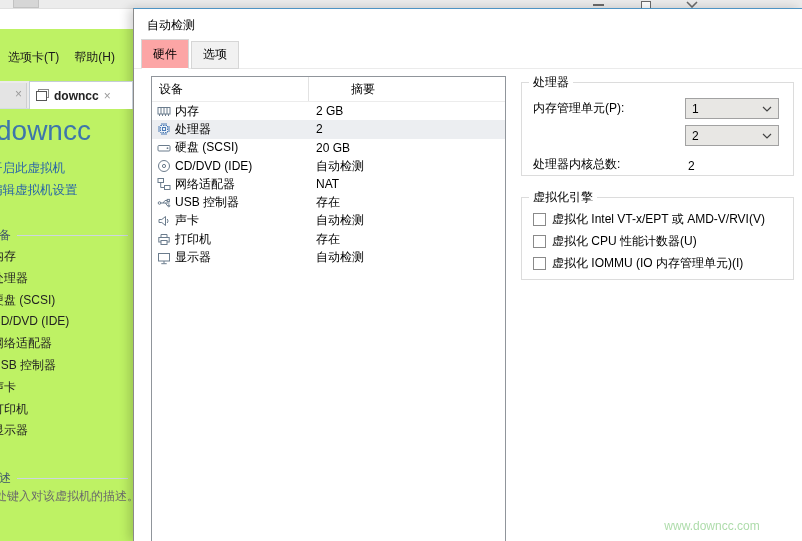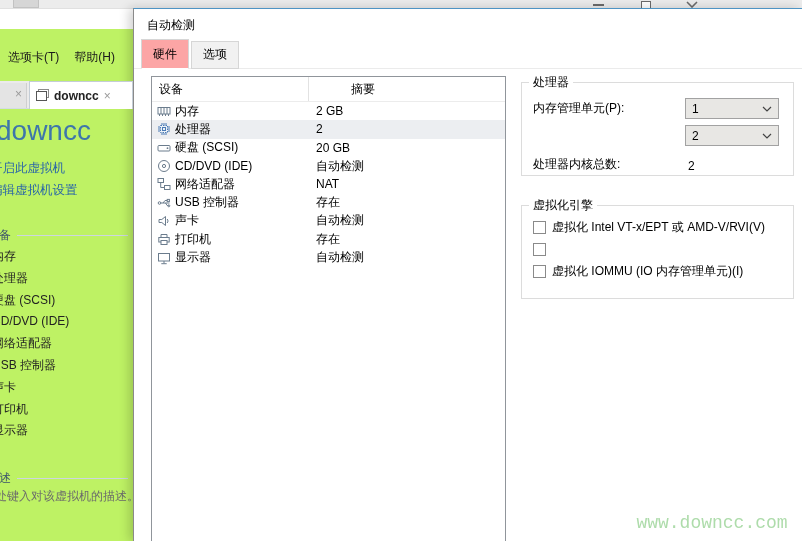--- a/index.html
+++ b/index.html
@@ -72,38 +72,38 @@
   .lb-h2 { padding-left:6px;margin-left:36px; }
   .lb-row { display:flex; height:18.3px; align-items:center; cursor:default; }
   .lb-row.selected { background:var(--selection-bg); }
   .lb-dev { width:158px; display:flex; align-items:center; padding-left:5px; gap:4px; white-space:nowrap; }
   .lb-sum { padding-left:6px; white-space:nowrap; }
   .dev-icon { width:14px; height:14px; flex:0 0 14px; }
 
   
   .groupbox { position:absolute; left:387px; width:273px; border:1px solid #dcdcdc; background:#fff; }
   .gb-proc { top:73px; height:94px; }
-  .gb-virt { top:196px; height:94px; }
+  .gb-virt { top:188px; height:83px; }
   .gb-legend { position:absolute; top:-9px; left:7px; background:#fff; padding:0 4px;
                font-size:12px; color:#000; }
   .proc-row { position:absolute; left:11px; height:21px; display:flex; align-items:center;
               font-size:12px; color:#000; width:250px; }
   .proc-label { white-space:nowrap; }
   .dropdown { position:absolute; left:152px; width:94px; height:21px; background:#e8e7e4;
               border:1px solid #a2a2a2; display:flex; align-items:center; justify-content:space-between;
               padding:0 6px; font-size:12px; cursor:pointer; }
   .static-val { position:absolute; left:155px; font-size:12px; }
   .virt-row { position:absolute; left:11px; height:17px; display:flex; align-items:center; gap:6px;
               font-size:12px; color:#000; white-space:nowrap; cursor:pointer; }
   .checkbox { width:13px; height:13px; background:#fff; border:1px solid #8a8a8a; flex:0 0 13px; }
 
   
   .watermark { position:absolute; right:4px; bottom:8px; width:172px; text-align:center; pointer-events:none; }
   .wm-title { font-size:22px; font-weight:bold; color:var(--watermark-green); letter-spacing:2px; }
-  .wm-url { font-size:18px; color:var(--watermark-green-light); margin-top:1px;font-family:Liberation Mono, monospace; }
+  .wm-url { font-size:12px; color:var(--watermark-green-light); margin-top:1px; }
 </style>
 </head>
 <body>
 
 <div id="screen">
 
   <div class="titlebar-strip">
     <div class="app-icon-fragment"></div>
     <div class="win-controls">
       <div class="wc-min"></div>
@@ -309,20 +309,21 @@
 
     <div class="groupbox gb-virt">
       <span class="gb-legend">虚拟化引擎</span>
       <div id="virt-rows">
           <div class="virt-row" style="top: 13px;">
             <span class="checkbox"></span>
             <span>虚拟化 Intel VT-x/EPT 或 AMD-V/RVI(V)</span>
           </div>
           <div class="virt-row" style="top: 35px;">
             <span class="checkbox"></span>
+            <span>虚拟化 CPU 性能计数器(U)</span>
           </div>
           <div class="virt-row" style="top: 57px;">
             <span class="checkbox"></span>
             <span>虚拟化 IOMMU (IO 内存管理单元)(I)</span>
           </div>
         </div>
     </div>
   </div>
 
   <div class="watermark">

